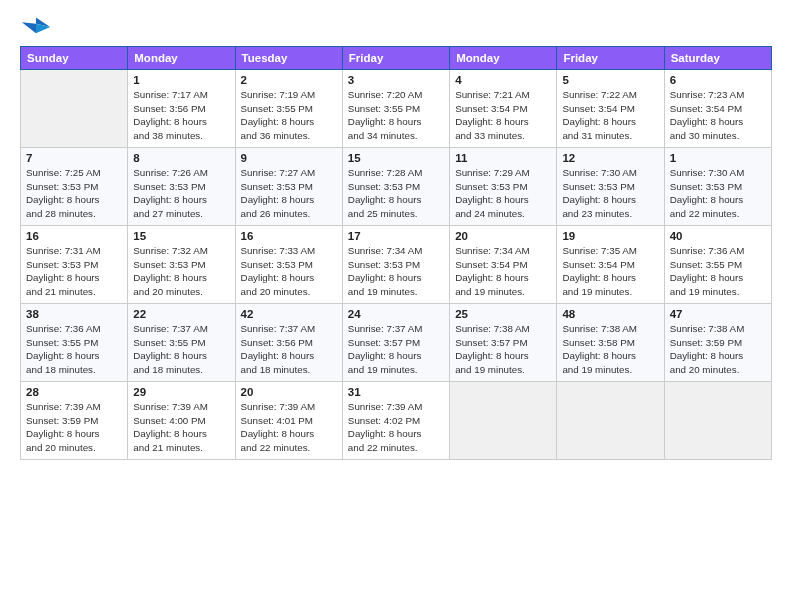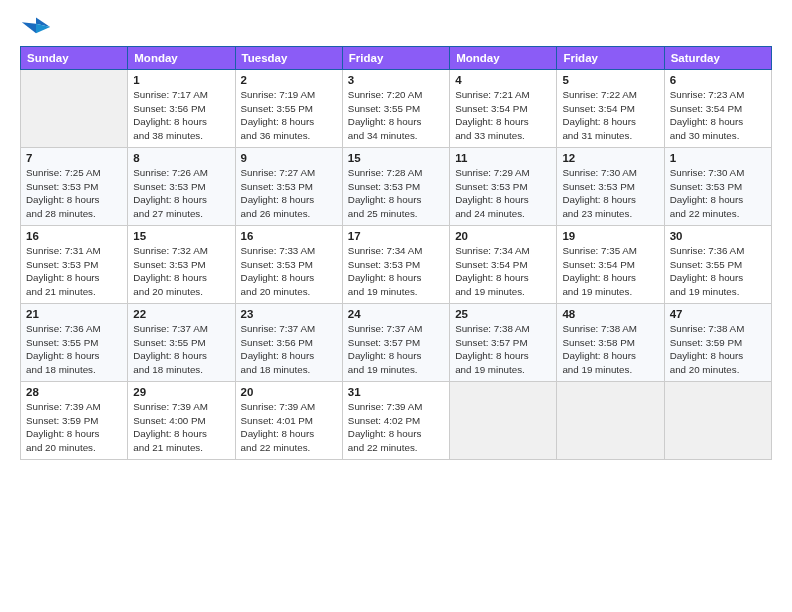--- a/index.html
+++ b/index.html
@@ -217,35 +217,35 @@
           </td>
           <td>
             <span class="day-num">20</span>
             <div class="day-info">Sunrise: 7:34 AM<br>Sunset: 3:54 PM<br>Daylight: 8 hours<br>and 19 minutes.</div>
           </td>
           <td>
             <span class="day-num">19</span>
             <div class="day-info">Sunrise: 7:35 AM<br>Sunset: 3:54 PM<br>Daylight: 8 hours<br>and 19 minutes.</div>
           </td>
           <td>
-            <span class="day-num">30</span>
+            <span class="day-num">40</span>
             <div class="day-info">Sunrise: 7:36 AM<br>Sunset: 3:55 PM<br>Daylight: 8 hours<br>and 19 minutes.</div>
           </td>
         </tr>
         <tr>
           <td>
-            <span class="day-num">21</span>
+            <span class="day-num">38</span>
             <div class="day-info">Sunrise: 7:36 AM<br>Sunset: 3:55 PM<br>Daylight: 8 hours<br>and 18 minutes.</div>
           </td>
           <td>
             <span class="day-num">22</span>
             <div class="day-info">Sunrise: 7:37 AM<br>Sunset: 3:55 PM<br>Daylight: 8 hours<br>and 18 minutes.</div>
           </td>
           <td>
-            <span class="day-num">23</span>
+            <span class="day-num">42</span>
             <div class="day-info">Sunrise: 7:37 AM<br>Sunset: 3:56 PM<br>Daylight: 8 hours<br>and 18 minutes.</div>
           </td>
           <td>
             <span class="day-num">24</span>
             <div class="day-info">Sunrise: 7:37 AM<br>Sunset: 3:57 PM<br>Daylight: 8 hours<br>and 19 minutes.</div>
           </td>
           <td>
             <span class="day-num">25</span>
             <div class="day-info">Sunrise: 7:38 AM<br>Sunset: 3:57 PM<br>Daylight: 8 hours<br>and 19 minutes.</div>
           </td>

